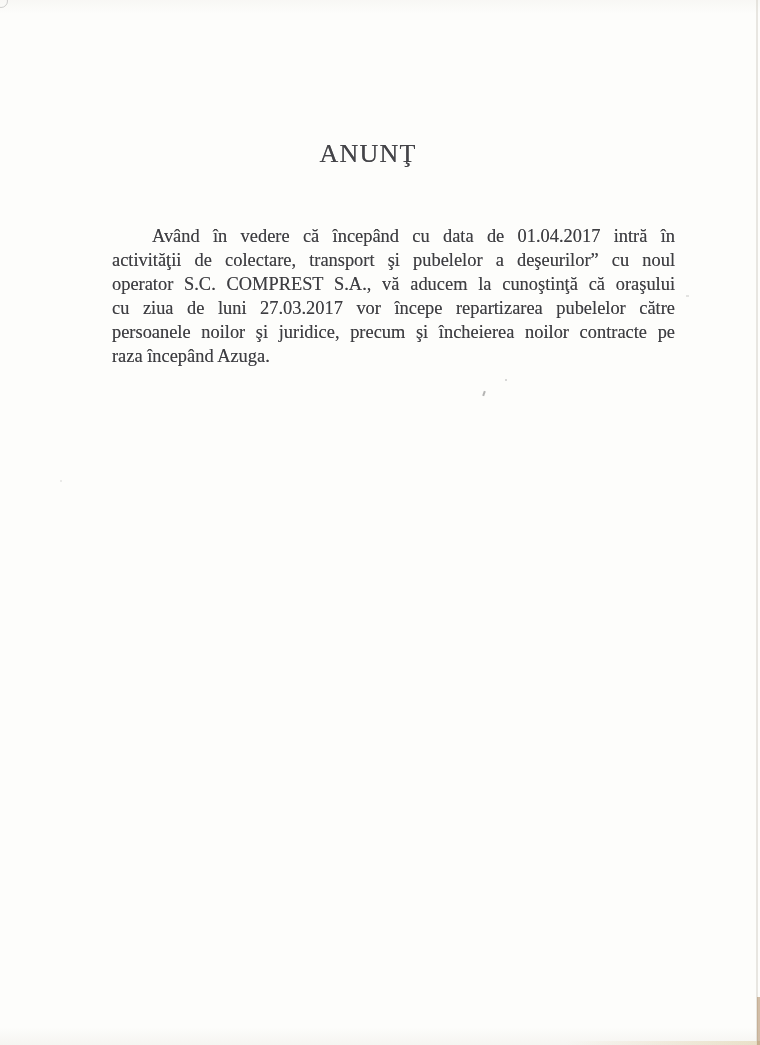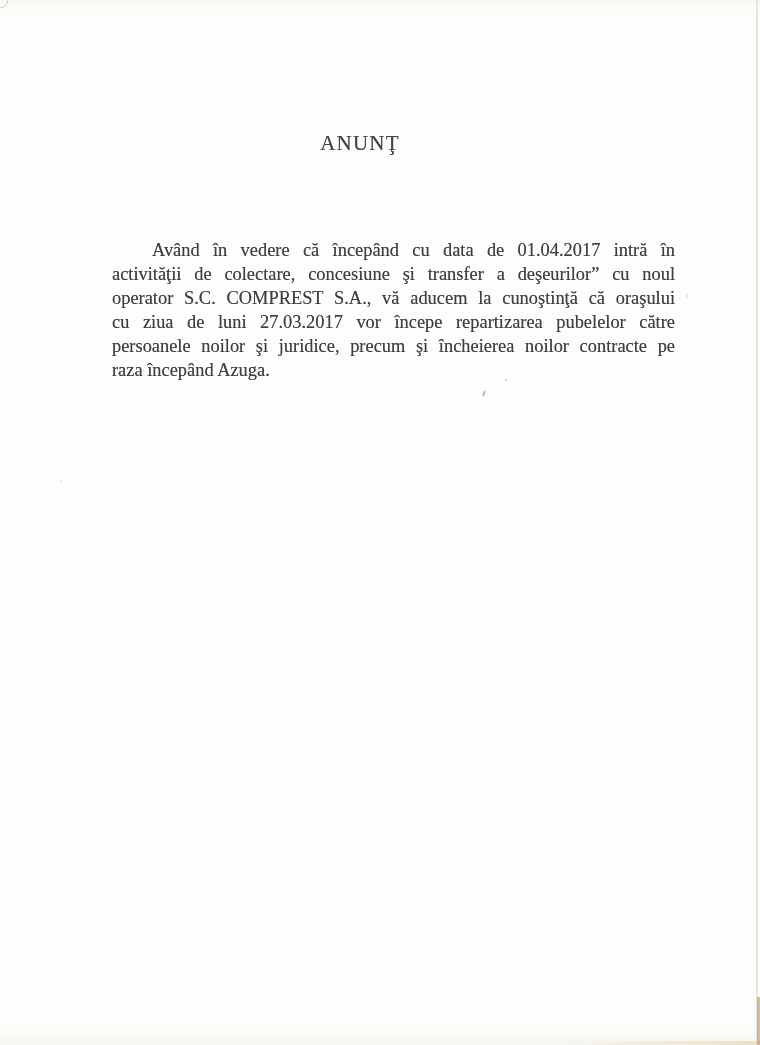--- a/index.html
+++ b/index.html
@@ -65,32 +65,32 @@
   .speck-1 { left: 483px; top: 391px; width: 2px; height: 5px; transform: rotate(20deg); }
   .speck-2 { left: 505px; top: 379px; width: 2px; height: 2px; opacity: .5; }
   .speck-3 { left: 686px; top: 295px; width: 3px; height: 2px; opacity: .35; }
   .speck-4 { left: 60px; top: 480px; width: 2px; height: 2px; opacity: .25; }
 
   .doc-title {
     position: absolute;
     left: 0;
     top: 131px;
     width: 720px;
-    margin: 0;
+    margin: 8px;
     text-align: center;
-    font-size: 21px;
+    font-size: 26px;
     font-weight: normal;
     letter-spacing: 1.2px;
     color: #444448;
     text-shadow: 0 0 0.6px rgba(70,70,75,0.65);
   }
   .doc-paragraph {
     position: absolute;
     left: 112px;
-    top: 238px;
+    top: 224px;
     width: 563px;
     font-size: 18.4px;
     line-height: 24px;
     color: #3e3e42;
     text-shadow: 0 0 0.6px rgba(62,62,66,0.6);
   }
   .ln {
     text-align: justify;
     text-align-last: justify;
     white-space: normal;
@@ -103,21 +103,21 @@
 
 <div>
 
   <div class="scan-edge-top"></div>
   <div class="scan-corner-mark"></div>
 
   <h1 class="doc-title">ANUNŢ</h1>
 
   <div class="doc-paragraph">
     <div class="ln first">Având în vedere că începând cu data de 01.04.2017 intră în</div>
-    <div class="ln">activităţii de colectare, concesiune şi transfer a deşeurilor” cu noul</div>
+    <div class="ln">activităţii de colectare, transport şi pubelelor a deşeurilor” cu noul</div>
     <div class="ln">operator S.C. COMPREST S.A., vă aducem la cunoştinţă că oraşului</div>
     <div class="ln">cu ziua de luni 27.03.2017 vor începe repartizarea pubelelor către</div>
     <div class="ln">persoanele noilor şi juridice, precum şi încheierea noilor contracte pe</div>
     <div class="ln last">raza începând Azuga.</div>
   </div>
 
   <div class="speck speck-1"></div>
   <div class="speck speck-2"></div>
   <div class="speck speck-3"></div>
   <div class="speck speck-4"></div>

